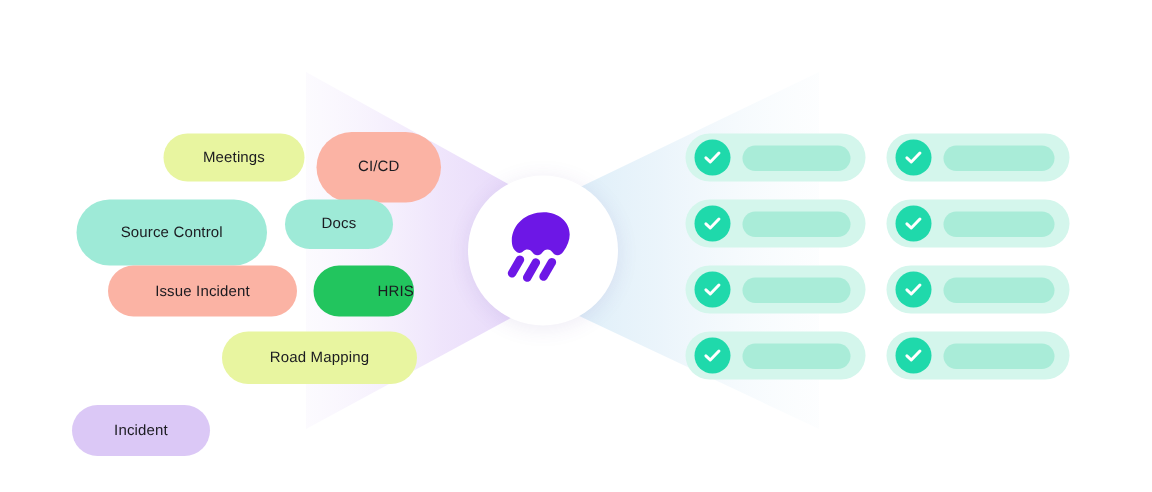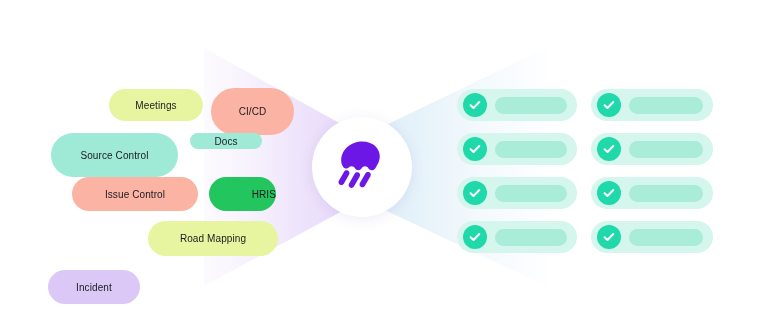--- a/index.html
+++ b/index.html
@@ -124,26 +124,26 @@
   </div>
 
   <div class="pill" style="left:211px; top:88px; width:83px; height:47px; background:#fbb3a4;">
     <span>CI/CD</span>
   </div>
 
   <div class="pill" style="left:51px; top:133px; width:127px; height:44px; background:#9eead7;">
     <span>Source Control</span>
   </div>
 
-  <div class="pill" style="left:190px; top:133px; width:72px; height:16px; background:#9eead7;">
+  <div class="pill" style="left:190px; top:133px; width:72px; height:33px; background:#9eead7;">
     <span>Docs</span>
   </div>
 
   <div class="pill" style="left:72px; top:177px; width:126px; height:34px; background:#fbb3a4;">
-    <span>Issue Control</span>
+    <span>Issue Incident</span>
   </div>
 
   <div class="pill" style="left:209px; top:177px; width:67px; height:34px; background:#22c55e;justify-content:flex-end;">
     <span>HRIS</span>
   </div>
 
   <div class="pill" style="left:48px; top:222px; width:92px; height:34px; background:#dbc8f6;margin-top:48px;">
     <span>Incident</span>
   </div>
 

